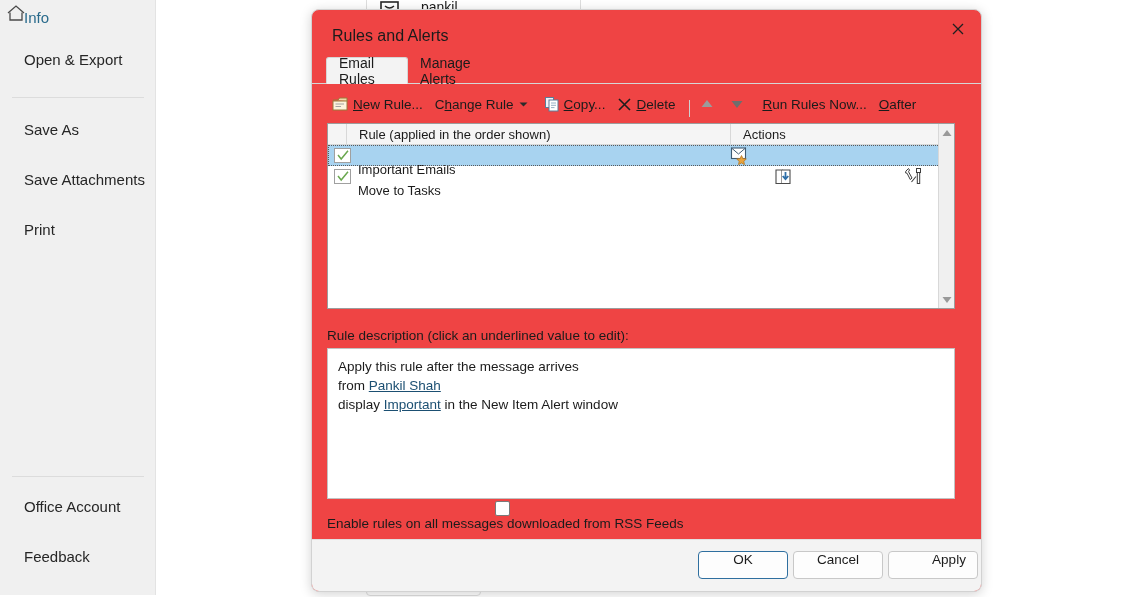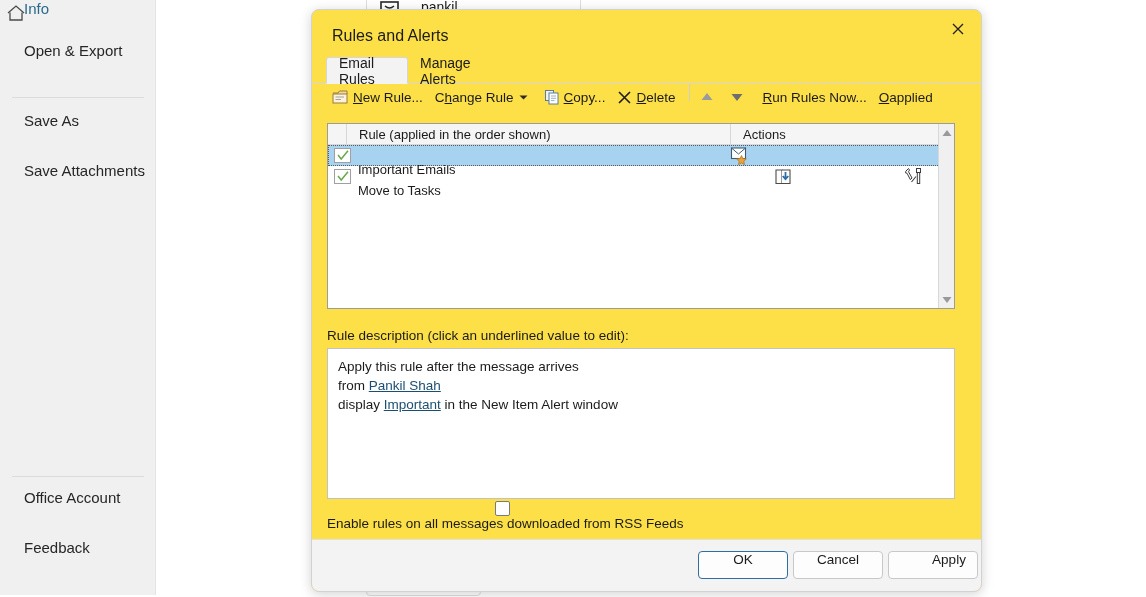--- a/index.html
+++ b/index.html
@@ -19,21 +19,21 @@
   
   #backstage-sidebar {
     position: absolute; left: 0; top: 0;
     width: 156px; height: 595px;
     background: #f0f0f0;
     border-right: 1px solid #e3e3e3;
   }
   .bs-item {
     position: absolute;
     left: 0; width: 156px; height: 34px;
-    display: flex; align-items: flex-start;
+    display: flex; align-items: center;
     padding-left: 24px;
     font-size: 15px;
     color: #262626;
     white-space: nowrap;
     cursor: default;
   }
   .bs-item.active { color: #2a6b8c; }
   .bs-divider {
     position: absolute; left: 12px; width: 132px;
     height: 1px; background: #dcdcdc;
@@ -76,21 +76,21 @@
     font-size: 14px; color: #1b1b1b; text-align: center;
     line-height: 19px;
   }
   .big-btn .lbl { margin-top: 4px; }
 
   
   #rules-dialog {
     position: absolute;
     left: 311px; top: 9px;
     width: 671px; height: 583px;
-    background: #fde047;
+    background: #ef4444;
     border: 1px solid #d2d2d2;
     border-radius: 8px;
     box-shadow: 0 2px 12px rgba(0,0,0,0.18);
     overflow: hidden;
   }
   #dlg-title {
     position: absolute; left: 20px; top: 17px;
     font-size: 16px; color: #1b1b1b;
   }
   #dlg-close {
@@ -120,21 +120,21 @@
     border: 1px solid #d6d6d6;
     border-bottom: 1px solid #f3f3f3;
     border-radius: 3px 3px 0 0;
     z-index: 2;
   }
 
   
   #toolbar {
     position: absolute; left: 0; top: 74px;
     width: 671px; height: 33px;
-    display: flex; align-items: flex-start;
+    display: flex; align-items: flex-end;
     padding-left: 20px;
     font-size: 13.5px; color: #1b1b1b;
   }
   .tb-item {
     display: flex; align-items: center;
     height: 26px; margin-right: 12px;
     cursor: default; white-space: nowrap;
   }
   .tb-item .ic { margin-right: 4px; display: flex; align-items: center; }
   .tb-sep {
@@ -263,20 +263,23 @@
       <span>Open &amp; Export</span>
     </div>
 
     <div class="bs-divider" style="top:97px;"></div>
 
     <div class="bs-item" style="top:112px;">
       <span>Save As</span>
     </div>
     <div class="bs-item" style="top:162px;">
       <span>Save Attachments</span>
+    </div>
+    <div class="bs-item" style="top:212px;">
+      <span>Print</span>
     </div>
 
     <div class="bs-divider" style="top:476px;"></div>
 
     <div class="bs-item" style="top:489px;">
       <span>Office Account</span>
     </div>
     <div class="bs-item" style="top:539px;">
       <span>Feedback</span>
     </div>
@@ -434,21 +437,21 @@
               <path d="M7 10 L12.5 3 L1.5 3 Z" fill="#6e6e6e"></path>
             </svg>
         </span>
       </div>
 
       <div class="tb-item">
         <span><u>R</u><span>un Rules Now...</span></span>
       </div>
 
       <div class="tb-item">
-        <span><u>O</u><span>applied</span></span>
+        <span><u>O</u><span>after</span></span>
       </div>
     </div>
 
     <div id="rules-list">
 
       <div id="list-head">
         <div class="col-h" style="left:18px; width:384px;">
           <span>Rule (applied in the order shown)</span>
         </div>
         <div class="col-h" style="left:402px; width:209px;">

